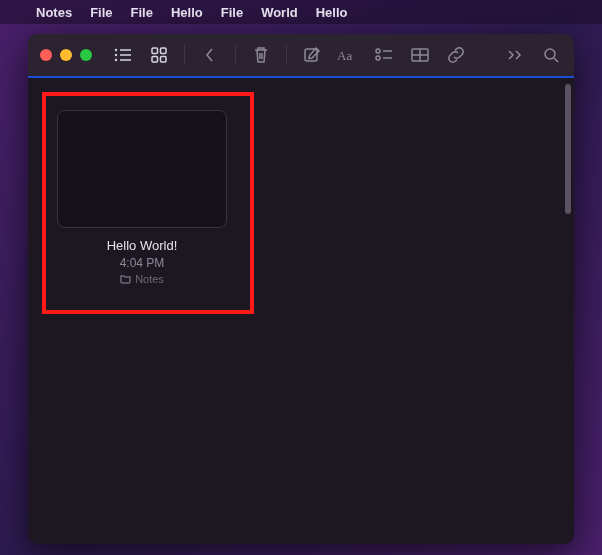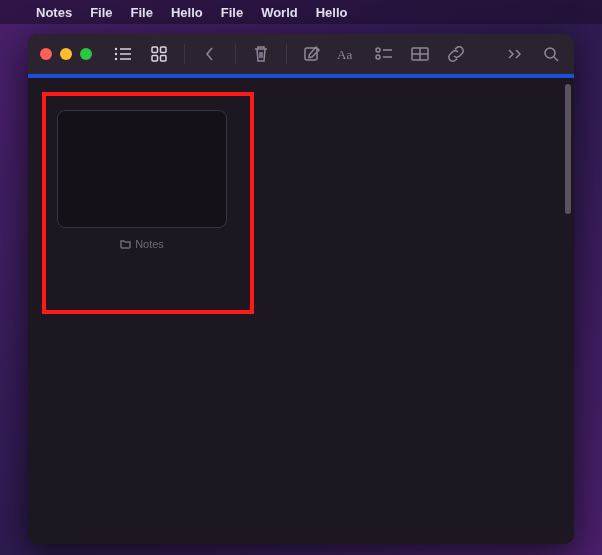--- a/index.html
+++ b/index.html
@@ -36,21 +36,21 @@
     flex-direction: column;
   }
 
   .titlebar {
     height: 44px;
     background: #2b2430;
     display: flex;
     align-items: center;
     padding: 0 12px;
     gap: 10px;
-    border-bottom: 4px solid #1d4ed8;
+    border-bottom: 2px solid #1d4ed8;
   }
   .traffic { display: flex; gap: 8px; margin-right: 10px; }
   .dot { width: 12px; height: 12px; border-radius: 50%; }
   .dot.red { background: #ff5f57; }
   .dot.yellow { background: #febc2e; }
   .dot.green { background: #28c840; }
 
   .tb-group { display: flex; align-items: center; gap: 14px; flex: 1; color: #8f8799; }
   .tb-icon { width: 22px; height: 22px; display: flex; align-items: center; justify-content: center; cursor: default; }
   .tb-icon svg { stroke: #8f8799; fill: none; stroke-width: 1.5; }
@@ -229,20 +229,22 @@
       </div>
     </div>
   </div>
 
   <div class="content">
     <div class="grid-area">
       <div class="highlight-box"></div>
 
       <div class="note-card-wrap">
         <div class="note-thumb"></div>
+        <div class="note-title">Hello World!</div>
+        <div class="note-time">4:04 PM</div>
         <div class="note-folder">
           <svg width="11" height="10" viewBox="0 0 11 10">
               <path d="M1 2h3l1 1h5v5a1 1 0 0 1-1 1H2a1 1 0 0 1-1-1z"></path>
             </svg>
           <span>Notes</span>
         </div>
       </div>
     </div>
 
     <div class="scrollbar">

